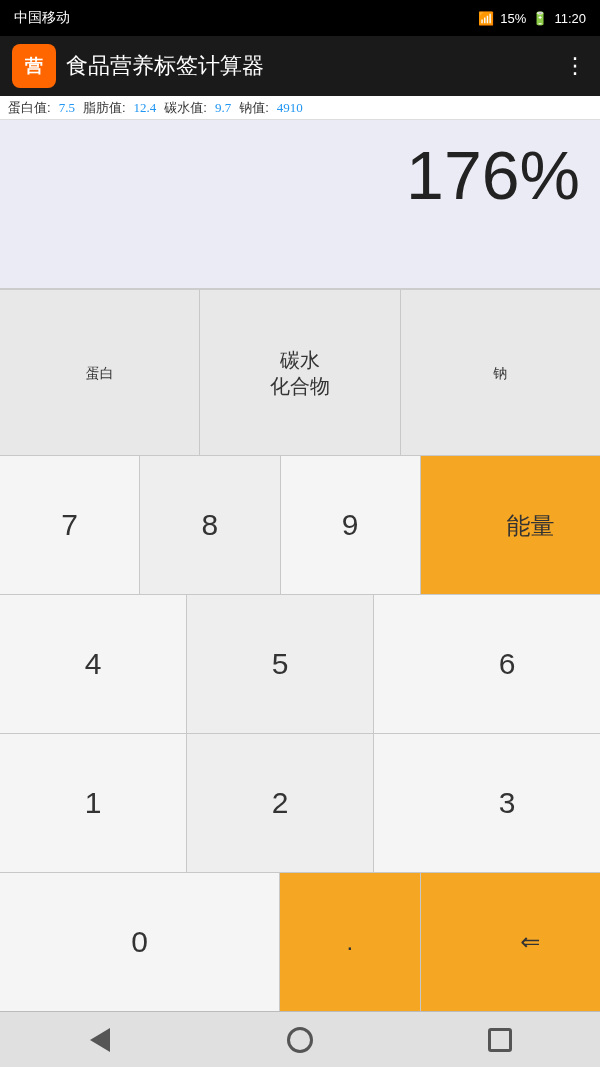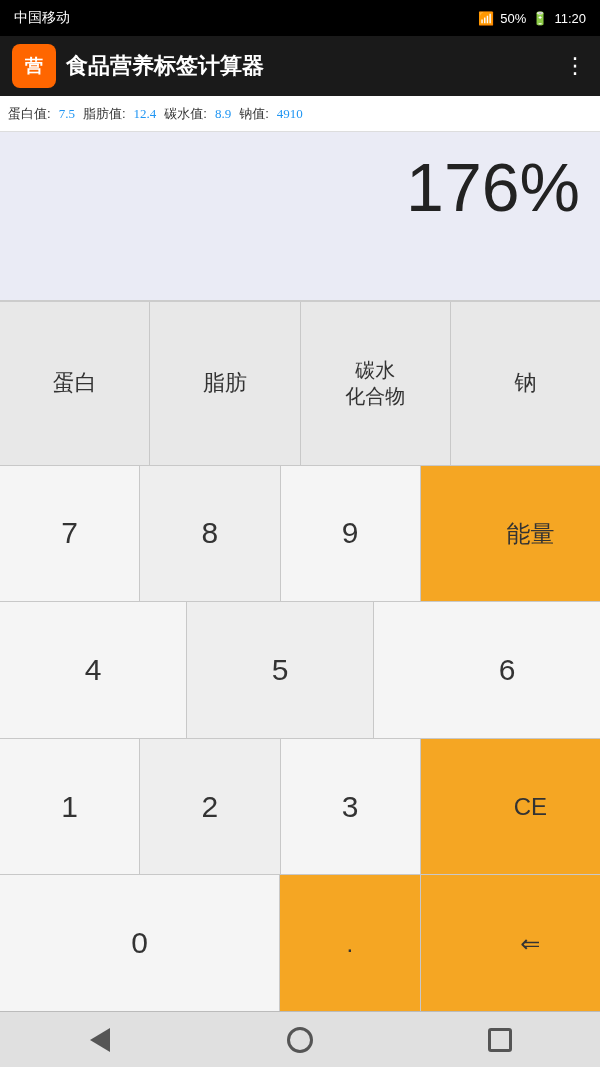--- a/index.html
+++ b/index.html
@@ -39,27 +39,27 @@
       flex-shrink: 0;
     }
     .header-left { display: flex; align-items: center; gap: 10px; }
     .app-icon {
       width: 44px; height: 44px;
       background: #ff6600;
       border-radius: 8px;
       display: flex; align-items: center; justify-content: center;
       color: white; font-size: 18px; font-weight: bold;
     }
-    .app-title { color: #fff; font-size: 22px; font-weight: 700; }
+    .app-title { color: #fff; font-size: 22px; font-weight: 400; }
     .header-more { color: #fff; font-size: 22px; letter-spacing: 2px; cursor: pointer; }
 
     
     #nutrition-bar {
       background: #fff;
-      height: 36px;
+      height: 24px;
       display: flex;
       align-items: center;
       padding: 8px 8px;
       font-size: 13px;
       color: #333;
       border-bottom: 1px solid #ddd;
       flex-shrink: 0;
       gap: 8px;
     }
     .nutrition-label { color: #333; }
@@ -93,21 +93,21 @@
     .category-row {
       display: flex;
       flex: 1.2;
       border-bottom: 1px solid #c8c8c8;
     }
     .category-cell {
       flex: 1;
       display: flex;
       align-items: center;
       justify-content: center;
-      font-size: 22px;
+      font-size: 14px;
       color: #333;
       border-right: 1px solid #c8c8c8;
       background: #e8e8e8;
       cursor: pointer;
       text-align: center;
       line-height: 1.3;
     }
     .category-cell:last-child { border-right: none; }
 
     
@@ -176,21 +176,21 @@
   </style>
 </head>
 <body>
 
 <div id="status-bar">
   <div class="status-left">
     <span>中国移动</span>
   </div>
   <div class="status-right">
     <span>📶</span>
-    <span>50%</span>
+    <span>15%</span>
     <span>🔋</span>
     <span>11:20</span>
   </div>
 </div>
 
 <div id="app-header">
   <div class="header-left">
     <div class="app-icon">
       <span>营</span>
     </div>
@@ -198,34 +198,33 @@
   </div>
   <div class="header-more">⋮</div>
 </div>
 
 <div id="nutrition-bar">
   <span class="nutrition-label">蛋白值:</span>
   <span class="nutrition-value">7.5</span>
   <span class="nutrition-label">脂肪值:</span>
   <span class="nutrition-value">12.4</span>
   <span class="nutrition-label">碳水值:</span>
-  <span class="nutrition-value">8.9</span>
+  <span class="nutrition-value">9.7</span>
   <span class="nutrition-label">钠值:</span>
   <span class="nutrition-value">4910</span>
 </div>
 
 <div id="display-area">
   <span class="display-value">176%</span>
 </div>
 
 <div id="keypad">
 
   <div class="category-row">
     <div class="category-cell">蛋白</div>
-    <div class="category-cell">脂肪</div>
     <div class="category-cell" style="font-size:20px;">碳水<br>化合物</div>
     <div class="category-cell">钠</div>
   </div>
 
   <div class="num-row">
     <div class="num-cell">7</div>
     <div class="num-cell">8</div>
     <div class="num-cell">9</div>
     <div class="num-cell orange">能量</div>
   </div>
@@ -233,21 +232,20 @@
   <div class="num-row">
     <div class="num-cell">4</div>
     <div class="num-cell">5</div>
     <div class="num-cell">6</div>
   </div>
 
   <div class="num-row">
     <div class="num-cell">1</div>
     <div class="num-cell">2</div>
     <div class="num-cell">3</div>
-    <div class="num-cell orange">CE</div>
   </div>
 
   <div class="num-row">
     <div class="num-cell wide">0</div>
     <div class="num-cell orange">.</div>
     <div class="num-cell orange">⇐</div>
   </div>
 
 </div>
 

